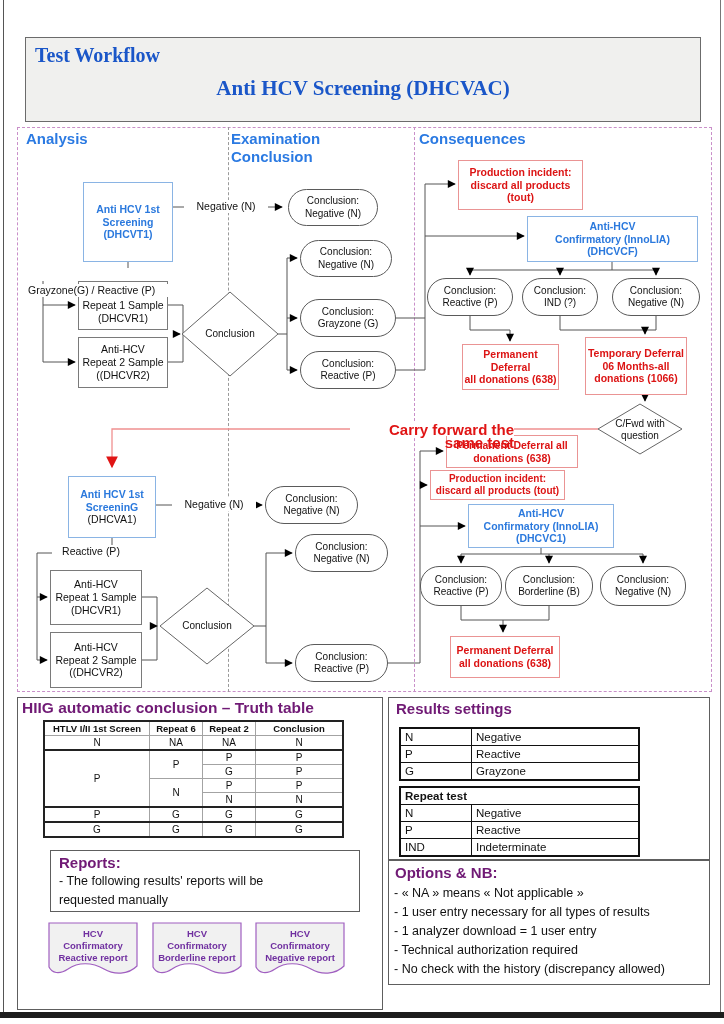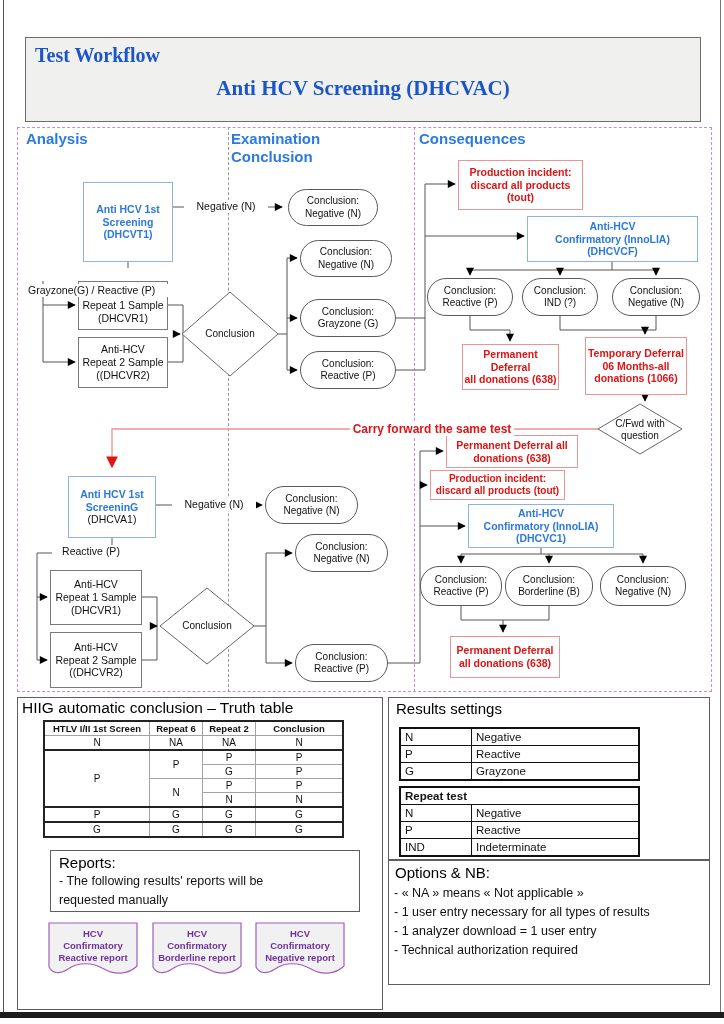--- a/index.html
+++ b/index.html
@@ -24,27 +24,27 @@
   .nd{position:absolute;box-sizing:border-box;display:flex;flex-direction:column;align-items:center;
       justify-content:center;text-align:center;white-space:pre-line;background:#fff;
       font-size:10.5px;line-height:1.22;}
   .b-blue{border:1px solid #8ab4e4;color:#2b79dd;font-weight:700;}
   .b-gray{border:1px solid #7a7a7a;color:#111;}
   .b-red{border:1px solid #ea9494;color:#dc1414;font-weight:700;}
   .ell{border:1px solid #5a5a5a;border-radius:19px;font-size:10px;color:#111;justify-content:center;}
   .code-black{color:#111;font-weight:400;}
   .lbl{position:absolute;background:#fff;font-size:10.5px;color:#111;text-align:center;line-height:13px;height:13px;}
   .lbl-left{text-align:left;}
-  .lbl-red{color:#e01414;font-weight:700;font-size:12px;}
+  .lbl-red{color:#e01414;font-weight:700;font-size:15px;text-align:right;}
   .dlabel{position:absolute;font-size:10px;color:#111;text-align:center;white-space:pre-line;line-height:1.2;
           display:flex;align-items:center;justify-content:center;}
   .colh{position:absolute;font-weight:700;font-size:15px;color:#2b7ae2;white-space:pre-line;line-height:1.2;}
   
   .panel{position:absolute;border:1px solid #5e5e5e;background:#fff;box-sizing:border-box;}
-  .blue-title{color:#000000;font-weight:400;font-size:15px;}
+  .blue-title{color:#701a75;font-weight:700;font-size:15px;}
   table.tt{position:absolute;border-collapse:collapse;font-size:10px;border:2px solid #222;background:#fff;}
   table.tt th,table.tt td{border:1px solid #a3a3a3;text-align:center;padding:0 2px;height:13px;}
   table.tt th{font-weight:700;font-size:9.5px;}
   tr.thick td{border-top:2px solid #222;}
   table.rs{position:absolute;border-collapse:collapse;font-size:11.5px;border:2px solid #111;background:#fff;}
   table.rs td{border:1px solid #111;padding:0 4px;height:16px;}
   .rs .c1{width:62px;} .rs .c2{width:158px;}
   .rs .rhead{font-weight:700;}
   .opt{position:absolute;font-size:12.5px;line-height:19px;color:#111;}
   .doc{position:absolute;width:90px;height:56px;}
@@ -342,13 +342,14 @@
   </tbody>
     </table>
 
   <div class="panel" style="left:388px;top:860px;width:322px;height:125px;">
     <div class="blue-title" style="position:absolute;left:6px;top:3px;">Options &amp; NB:</div>
   </div>
   <div class="opt" style="left:394px;top:884px;">- « NA » means « Not applicable »</div>
   <div class="opt" style="left:394px;top:903px;">- 1 user entry necessary for all types of results</div>
   <div class="opt" style="left:394px;top:922px;">- 1 analyzer download = 1 user entry</div>
   <div class="opt" style="left:394px;top:941px;">- Technical authorization required</div>
+  <div class="opt" style="left:394px;top:960px;">- No check with the history (discrepancy allowed)</div>
 </div>
 
 </body></html>

